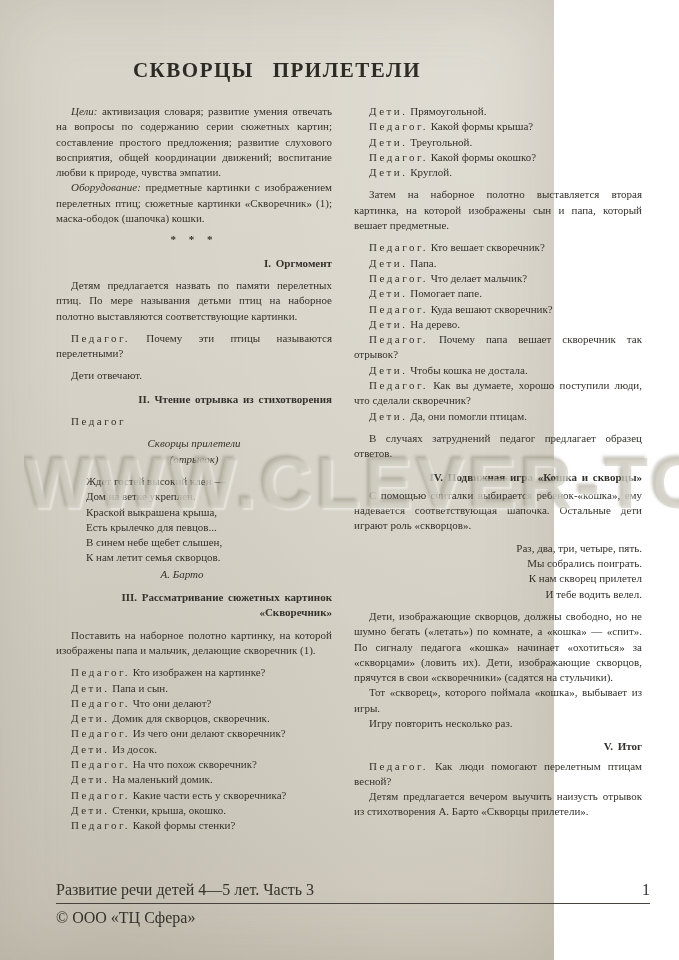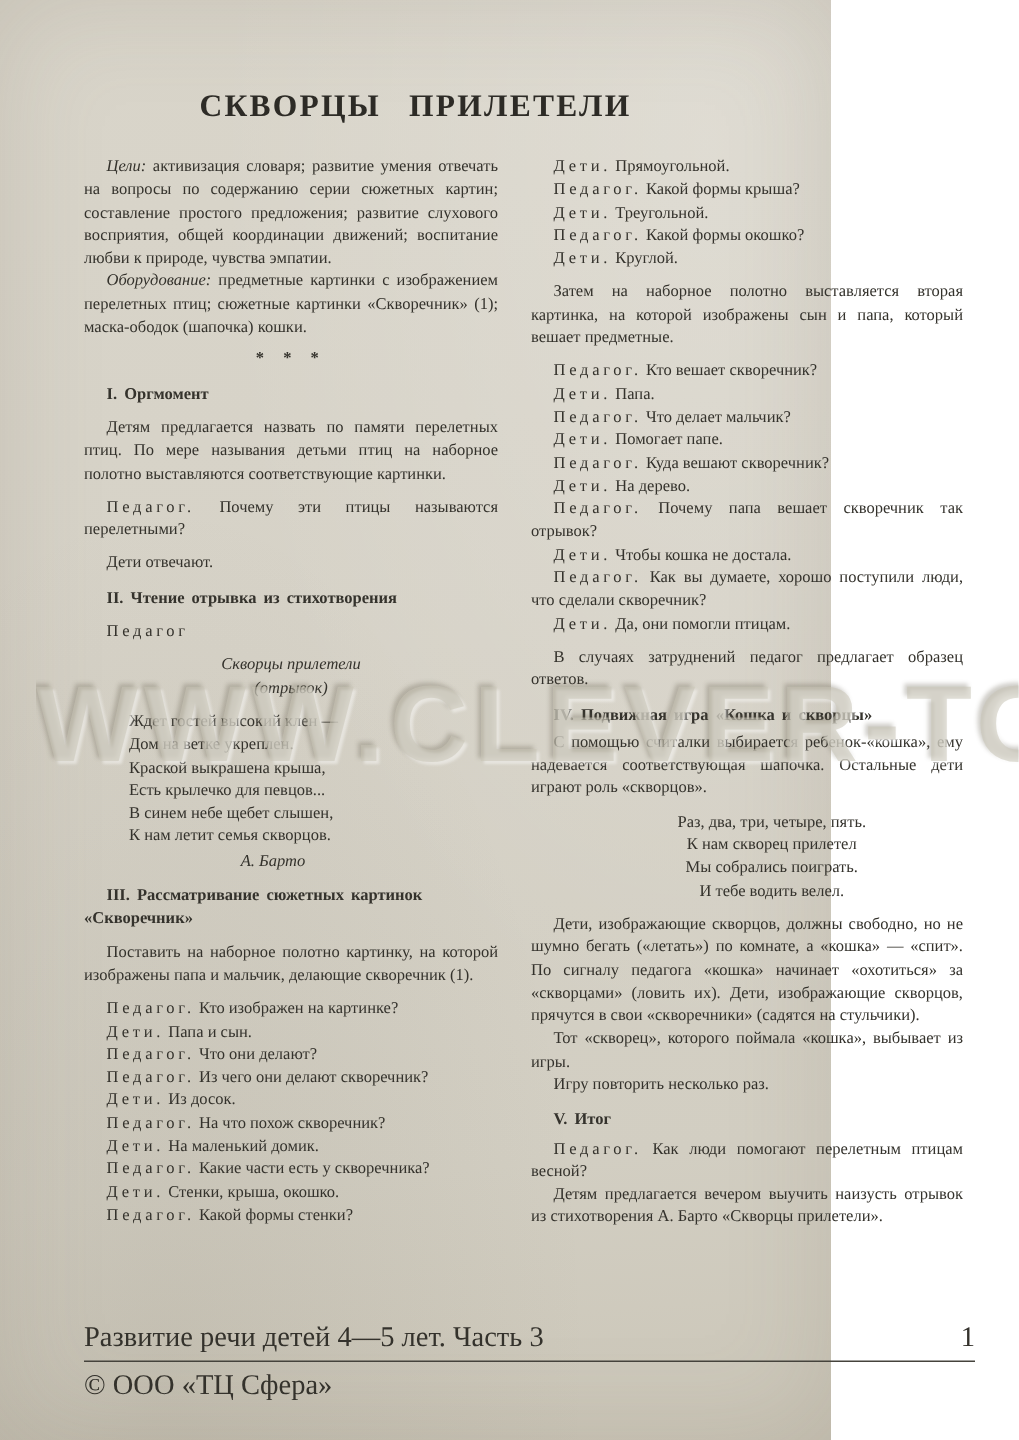--- a/index.html
+++ b/index.html
@@ -40,31 +40,31 @@
     font-size:11px; line-height:15.3px;
     text-align:justify;
     z-index:2;
   }
   .col-left { width:276px; }
   .col-right { width:288px; }
   .para { margin:0; text-indent:15px; }
   .gap { margin-top:7px; }
   .lbl { font-style:italic; }
   .stars { margin:6px 0 2px; text-align:center; font-weight:700; letter-spacing:5px; text-indent:0; }
-  .heading { margin:8px 0 7px; font-weight:700; word-spacing:2px; text-indent:15px; text-align:left;font-family:Liberation Serif, serif; }
+  .heading { margin:8px 0 7px; font-weight:700; word-spacing:2px; text-indent:15px; text-align:right;font-family:Liberation Serif, serif; }
   .speaker { letter-spacing:2.5px; }
   .dialog p { margin:0; }
   .poem-head { margin-top:7px; text-align:center; font-style:italic; text-indent:0; }
   .poem { margin:7px 0 0 30px; width:192px; text-align:left; }
   .poem-line { white-space:nowrap; }
   .poem-author { margin-top:1px; text-align:center; font-style:italic; }
-  .rhyme { margin:7px 0 7px 33px; text-align:center; }
+  .rhyme { margin:7px 0 7px 33px; text-align:right; }
   .footer {
     position:absolute; left:56px; top:881px; width:594px;
-    font-size:19px; z-index:2;
+    font-size:16px; z-index:2;
   }
   .footer-line1 {
     display:flex; justify-content:space-between; align-items:flex-end;
     padding-bottom:4px;
     border-bottom:1.5px solid #45433c;
   }
   .copyright { margin-top:5px; }
 </style>
 </head>
 <body>
@@ -116,20 +116,21 @@
       <p class="heading">III. Рассматривание сюжетных картинок «Скворечник»</p>
       <p class="para">Поставить на наборное полотно картинку, на которой изображены папа и мальчик, делающие скворечник (1).</p>
       <div class="dialog gap">
 
           <p class="para"><span class="speaker">Педагог.</span> <span>Кто изображен на картинке?</span></p>
 
           <p class="para"><span class="speaker">Дети.</span> <span>Папа и сын.</span></p>
 
           <p class="para"><span class="speaker">Педагог.</span> <span>Что они делают?</span></p>
 
+          <p class="para"><span class="speaker">Дети.</span> <span>Домик для скворцов, скворечник.</span></p>
 
           <p class="para"><span class="speaker">Педагог.</span> <span>Из чего они делают скворечник?</span></p>
 
           <p class="para"><span class="speaker">Дети.</span> <span>Из досок.</span></p>
 
           <p class="para"><span class="speaker">Педагог.</span> <span>На что похож скворечник?</span></p>
 
           <p class="para"><span class="speaker">Дети.</span> <span>На маленький домик.</span></p>
 
           <p class="para"><span class="speaker">Педагог.</span> <span>Какие части есть у скворечника?</span></p>
@@ -177,23 +178,23 @@
           <p class="para"><span class="speaker">Дети.</span> <span>Да, они помогли птицам.</span></p>
         </div>
       <p class="para gap">В случаях затруднений педагог предлагает образец ответов.</p>
 
       <p class="heading">IV. Подвижная игра «Кошка и скворцы»</p>
       <p class="para" style="margin-top:-4px;">С помощью считалки выбирается ребенок-«кошка», ему надевается соответствующая шапочка. Остальные дети играют роль «скворцов».</p>
       <div class="rhyme">
 
           <div class="poem-line">Раз, два, три, четыре, пять.</div>
 
+          <div class="poem-line">Мы собрались поиграть.</div>
+
           <div class="poem-line">К нам скворец прилетел</div>
-
-          <div class="poem-line">Мы собрались поиграть.</div>
 
           <div class="poem-line">И тебе водить велел.</div>
         </div>
       <p class="para">Дети, изображающие скворцов, должны свободно, но не шумно бегать («летать») по комнате, а «кошка» — «спит». По сигналу педагога «кошка» начинает «охотиться» за «скворцами» (ловить их). Дети, изображающие скворцов, прячутся в свои «скворечники» (садятся на стульчики).</p>
       <p class="para">Тот «скворец», которого поймала «кошка», выбывает из игры.</p>
       <p class="para">Игру повторить несколько раз.</p>
 
       <p class="heading">V. Итог</p>
       <div class="dialog" style="margin-top:-3px;">
 

